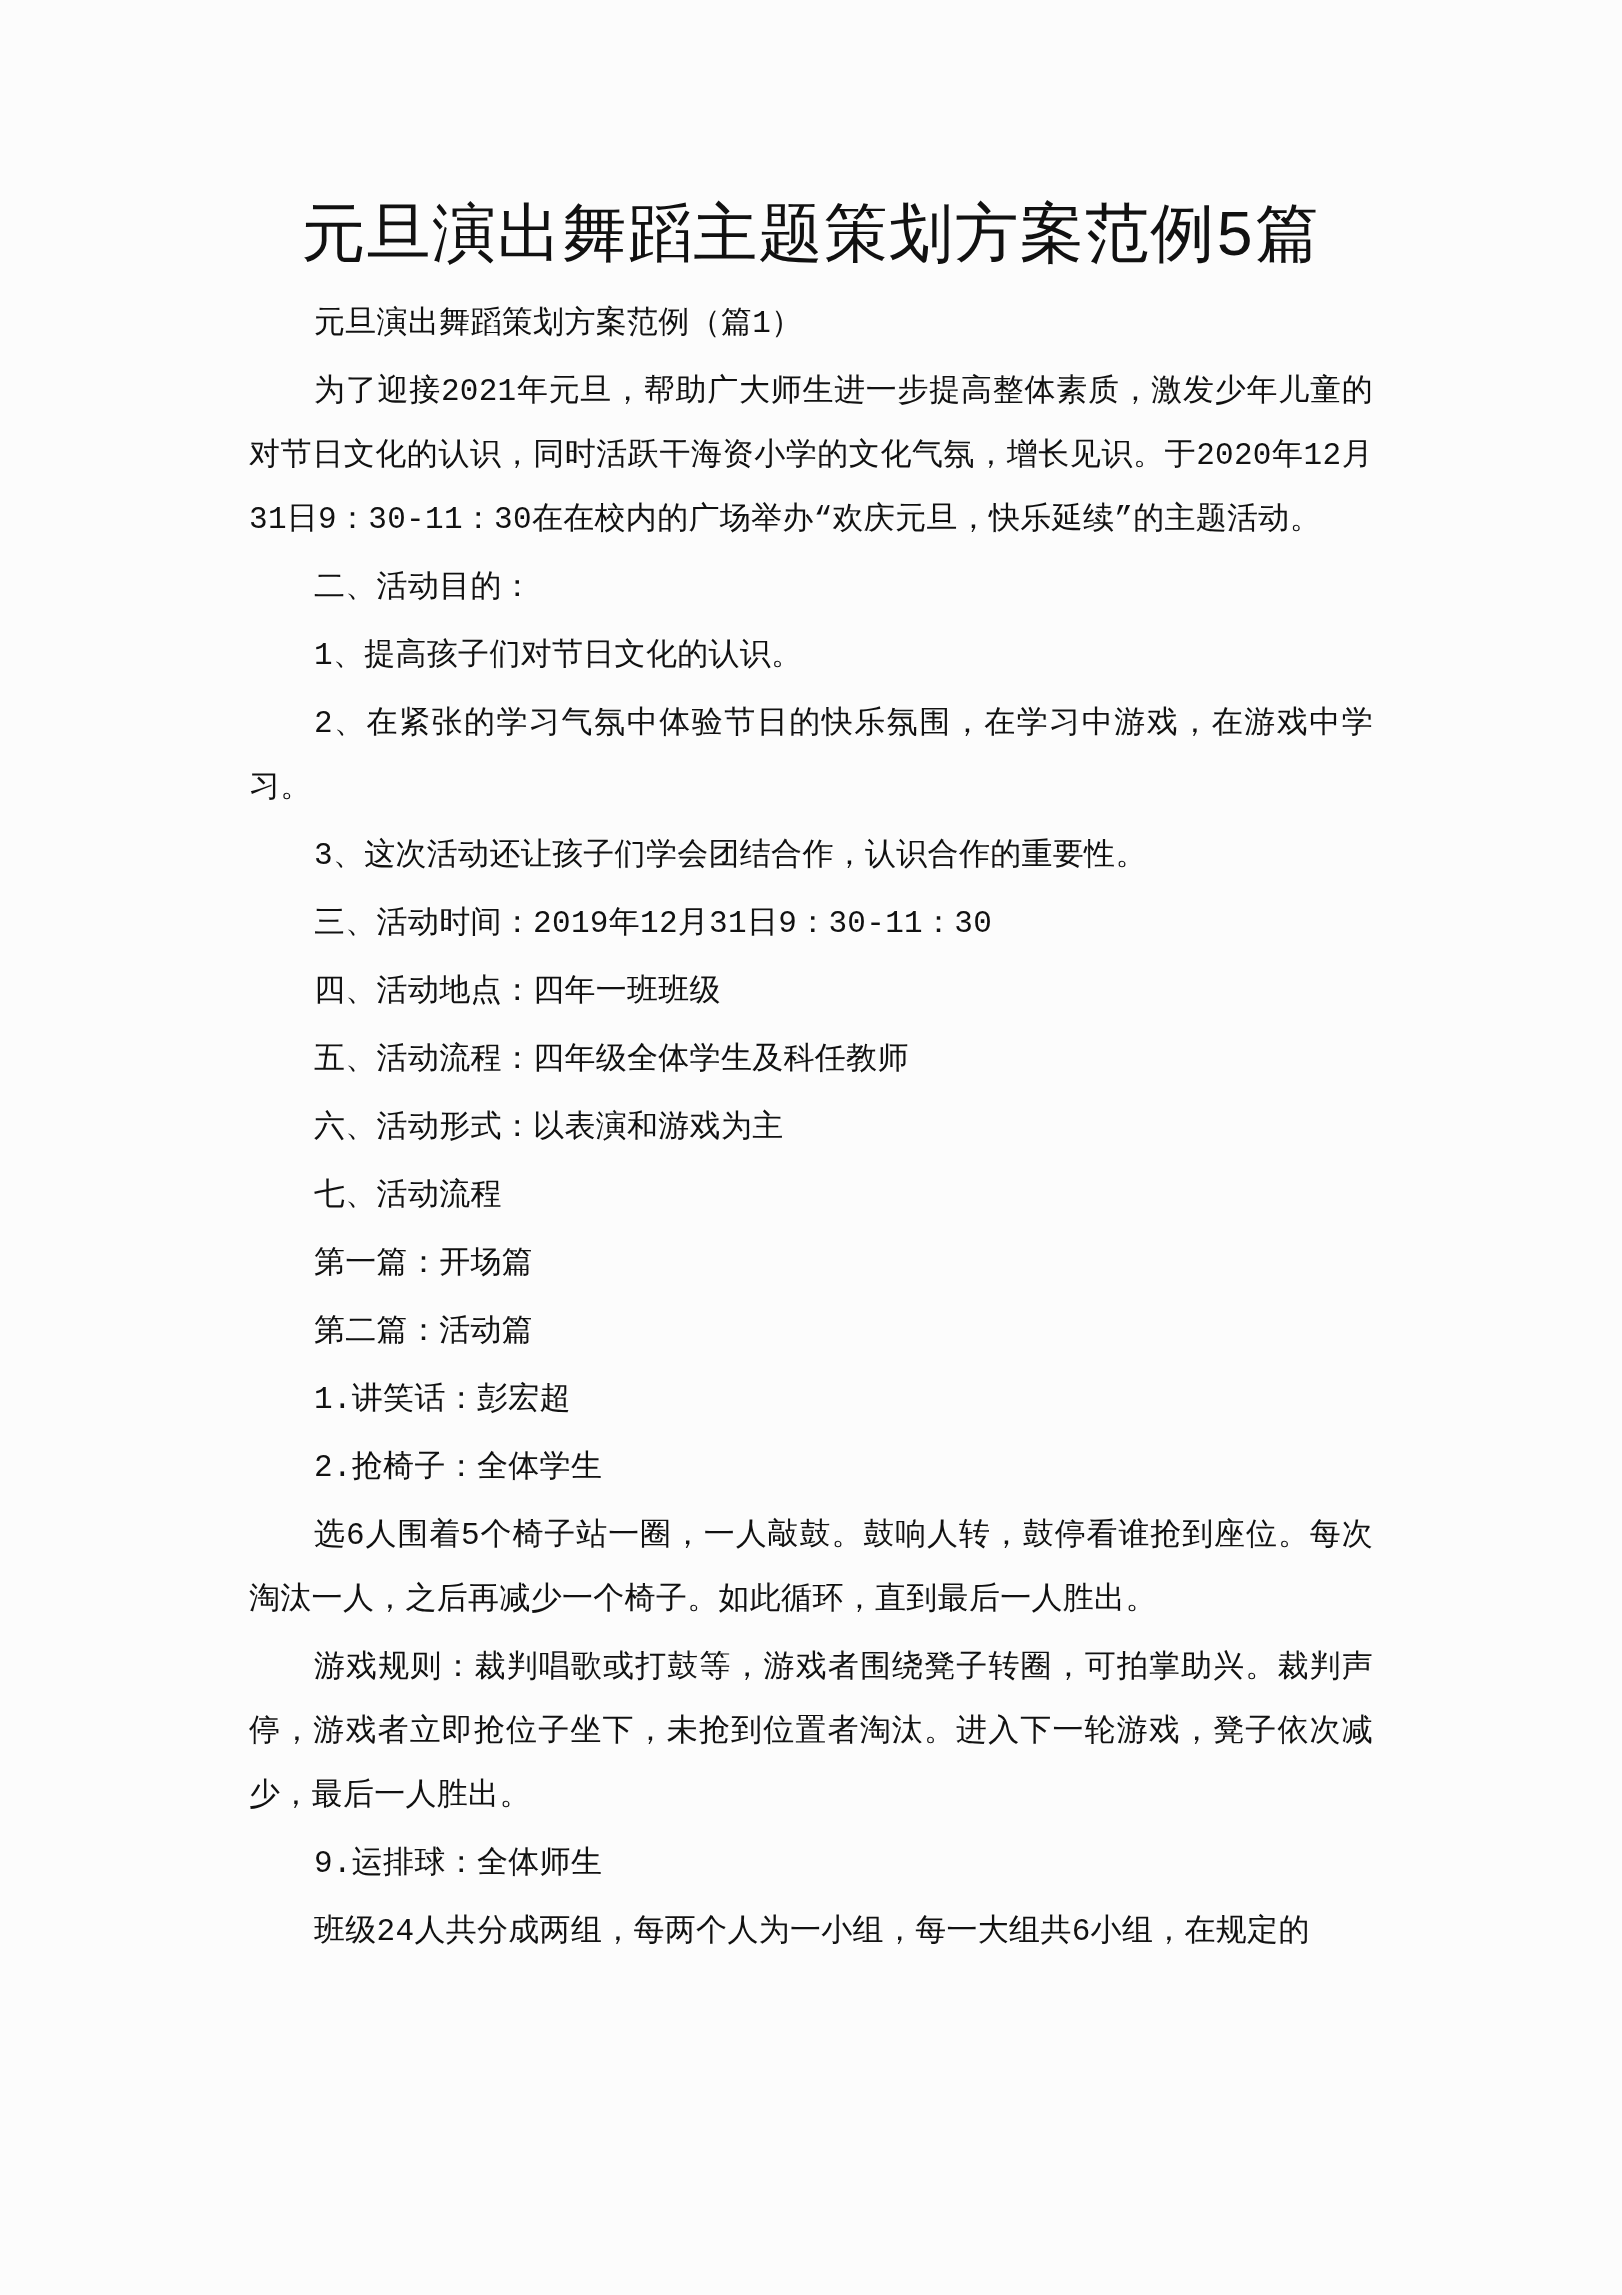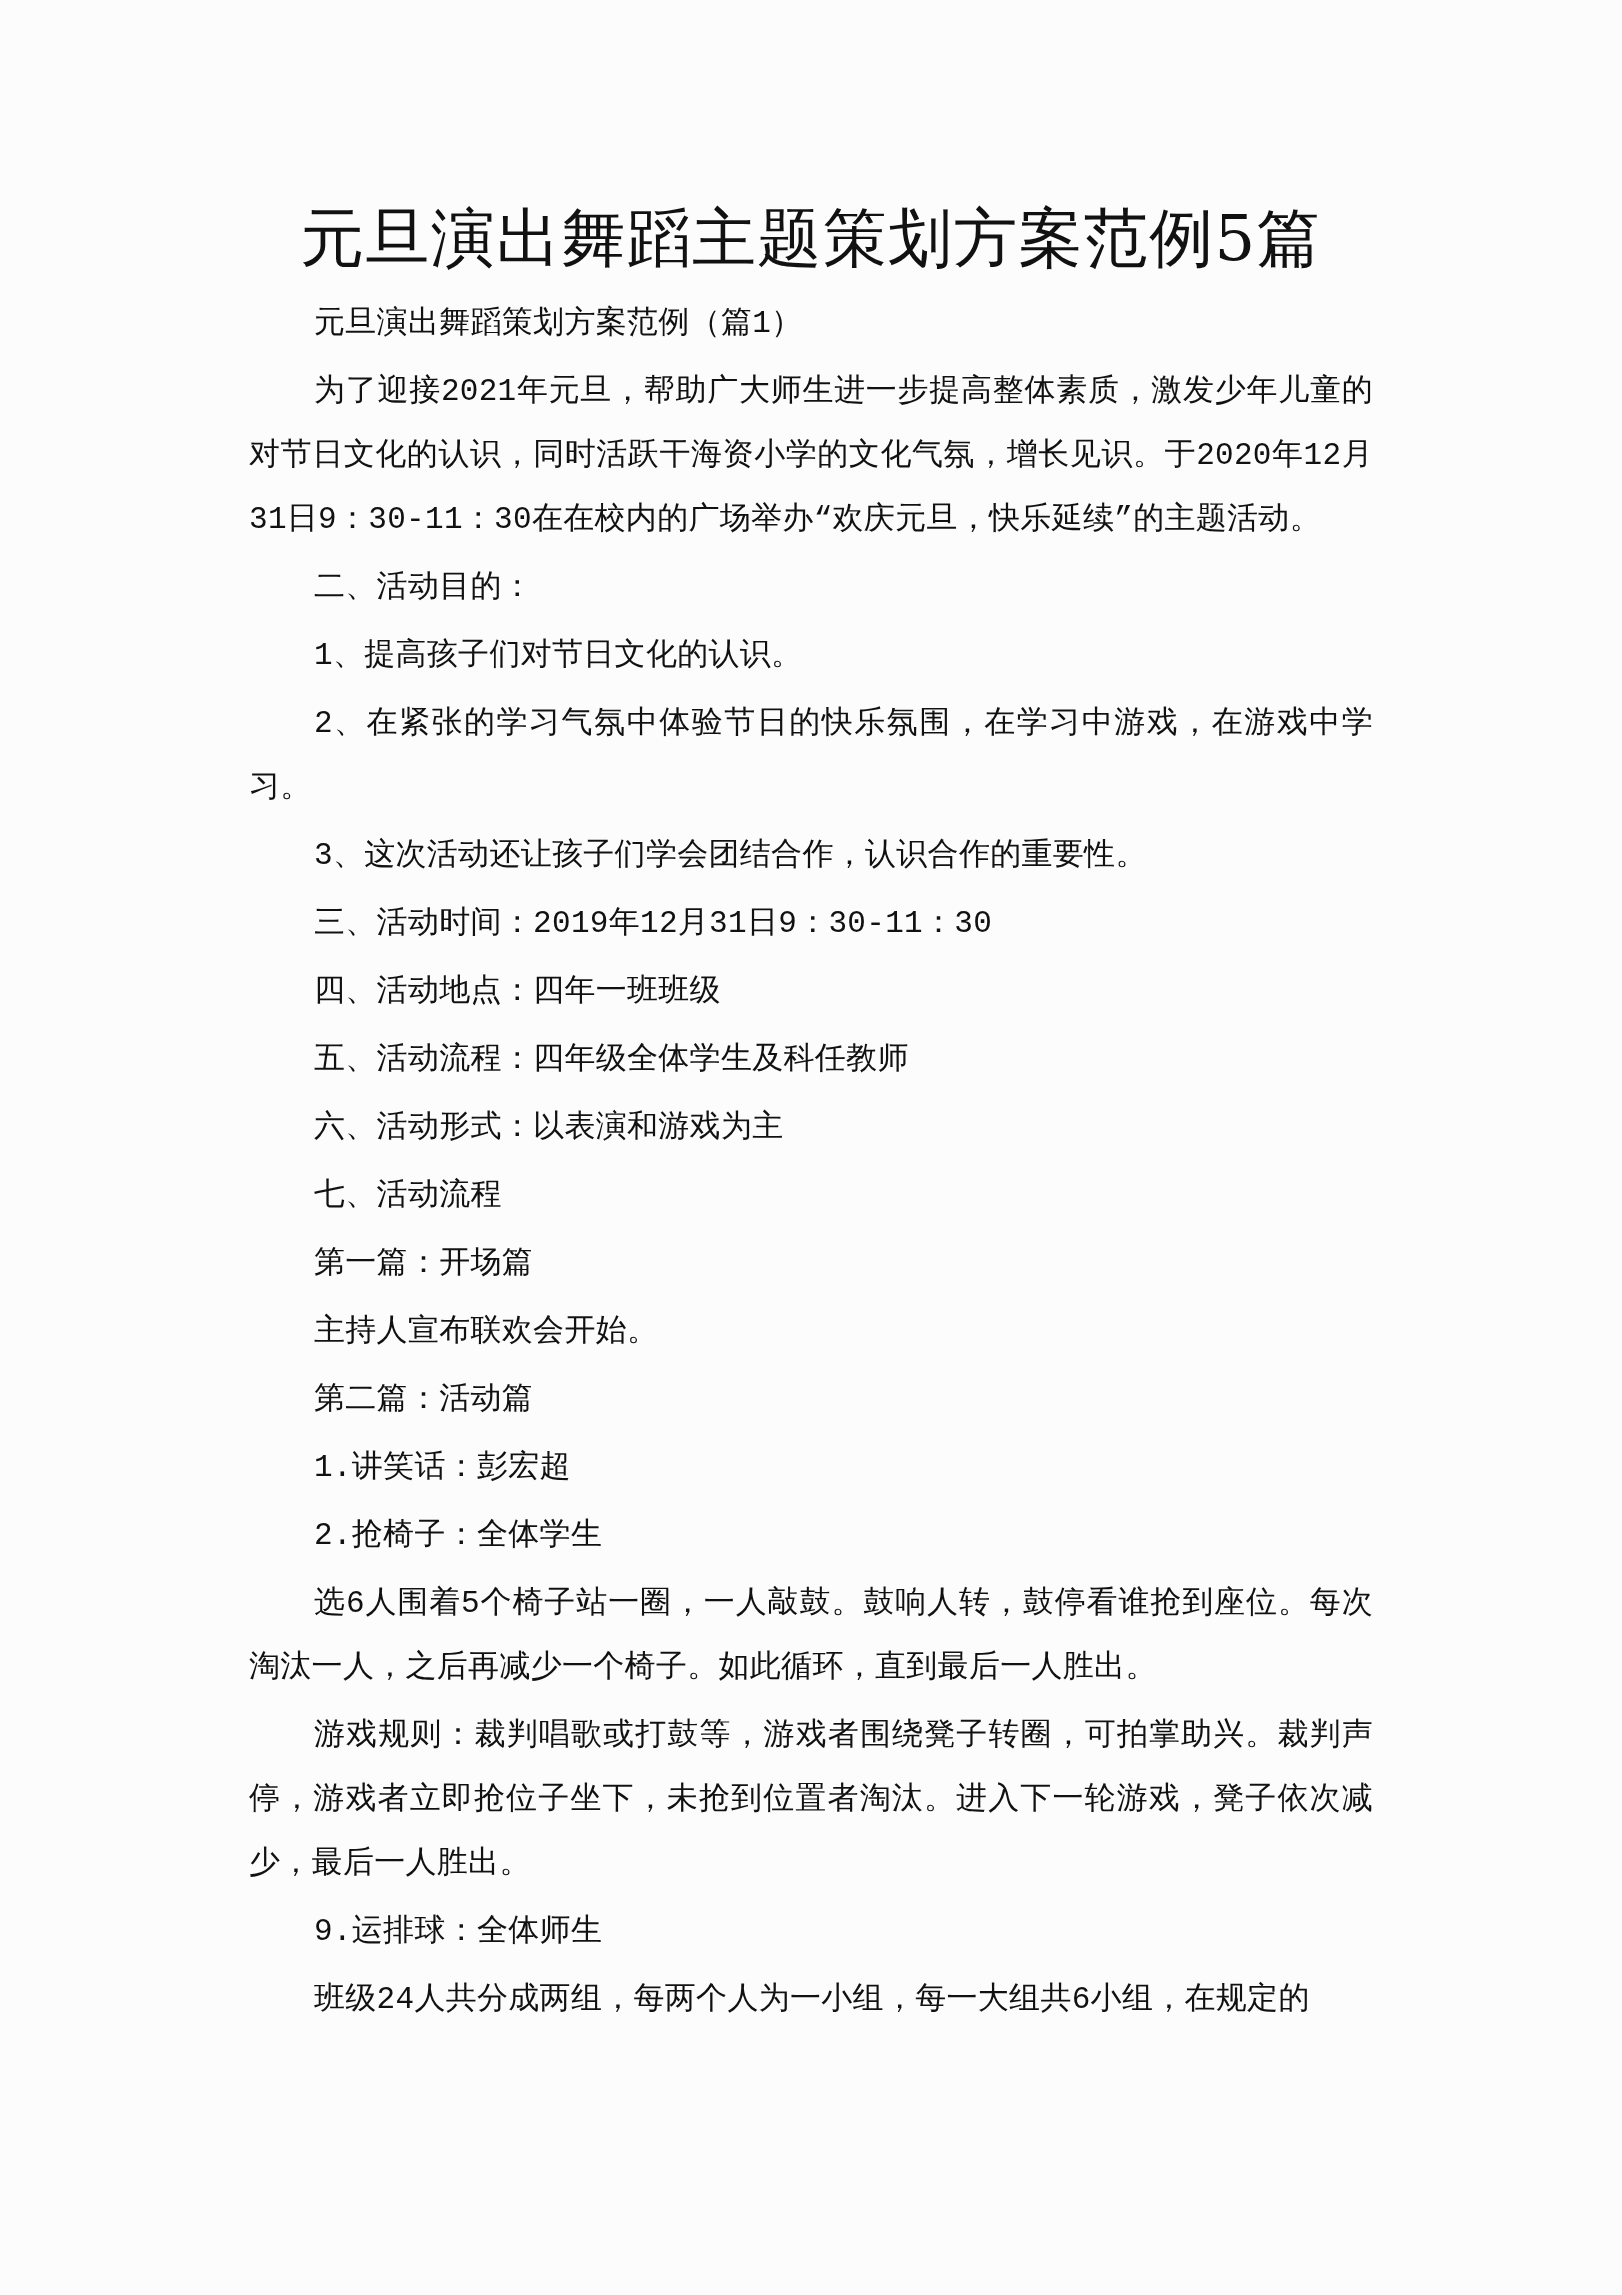--- a/index.html
+++ b/index.html
@@ -25,20 +25,21 @@
       position: absolute;
       left: 0;
       top: 196px;
       width: 1132px;
       text-align: center;
       font-size: 64px;
       line-height: 85px;
       letter-spacing: 1.3px;
       font-weight: normal;
       margin: 0;
+      font-family: Liberation Mono, monospace;
     }
     .body-text {
       position: absolute;
       left: 0;
       top: 288px;
       width: 1132px;
     }
     .para {
       font-size: 31px;
       line-height: 64px;
@@ -64,21 +65,20 @@
     <p class="para indent">二、活动目的：</p>
     <p class="para indent">1、提高孩子们对节日文化的认识。</p>
     <p class="para indent">2、在紧张的学习气氛中体验节日的快乐氛围，在学习中游戏，在游戏中学习。</p>
     <p class="para indent">3、这次活动还让孩子们学会团结合作，认识合作的重要性。</p>
     <p class="para indent">三、活动时间：2019年12月31日9：30-11：30</p>
     <p class="para indent">四、活动地点：四年一班班级</p>
     <p class="para indent">五、活动流程：四年级全体学生及科任教师</p>
     <p class="para indent">六、活动形式：以表演和游戏为主</p>
     <p class="para indent">七、活动流程</p>
     <p class="para indent">第一篇：开场篇</p>
-    <p class="para indent">主持人宣布联欢会开始。</p>
     <p class="para indent">第二篇：活动篇</p>
     <p class="para indent">1.讲笑话：彭宏超</p>
     <p class="para indent">2.抢椅子：全体学生</p>
     <p class="para indent">选6人围着5个椅子站一圈，一人敲鼓。鼓响人转，鼓停看谁抢到座位。每次淘汰一人，之后再减少一个椅子。如此循环，直到最后一人胜出。</p>
     <p class="para indent">游戏规则：裁判唱歌或打鼓等，游戏者围绕凳子转圈，可拍掌助兴。裁判声停，游戏者立即抢位子坐下，未抢到位置者淘汰。进入下一轮游戏，凳子依次减少，最后一人胜出。</p>
     <p class="para indent">9.运排球：全体师生</p>
     <p class="para indent">班级24人共分成两组，每两个人为一小组，每一大组共6小组，在规定的</p>
   </div>
 </div>
 

